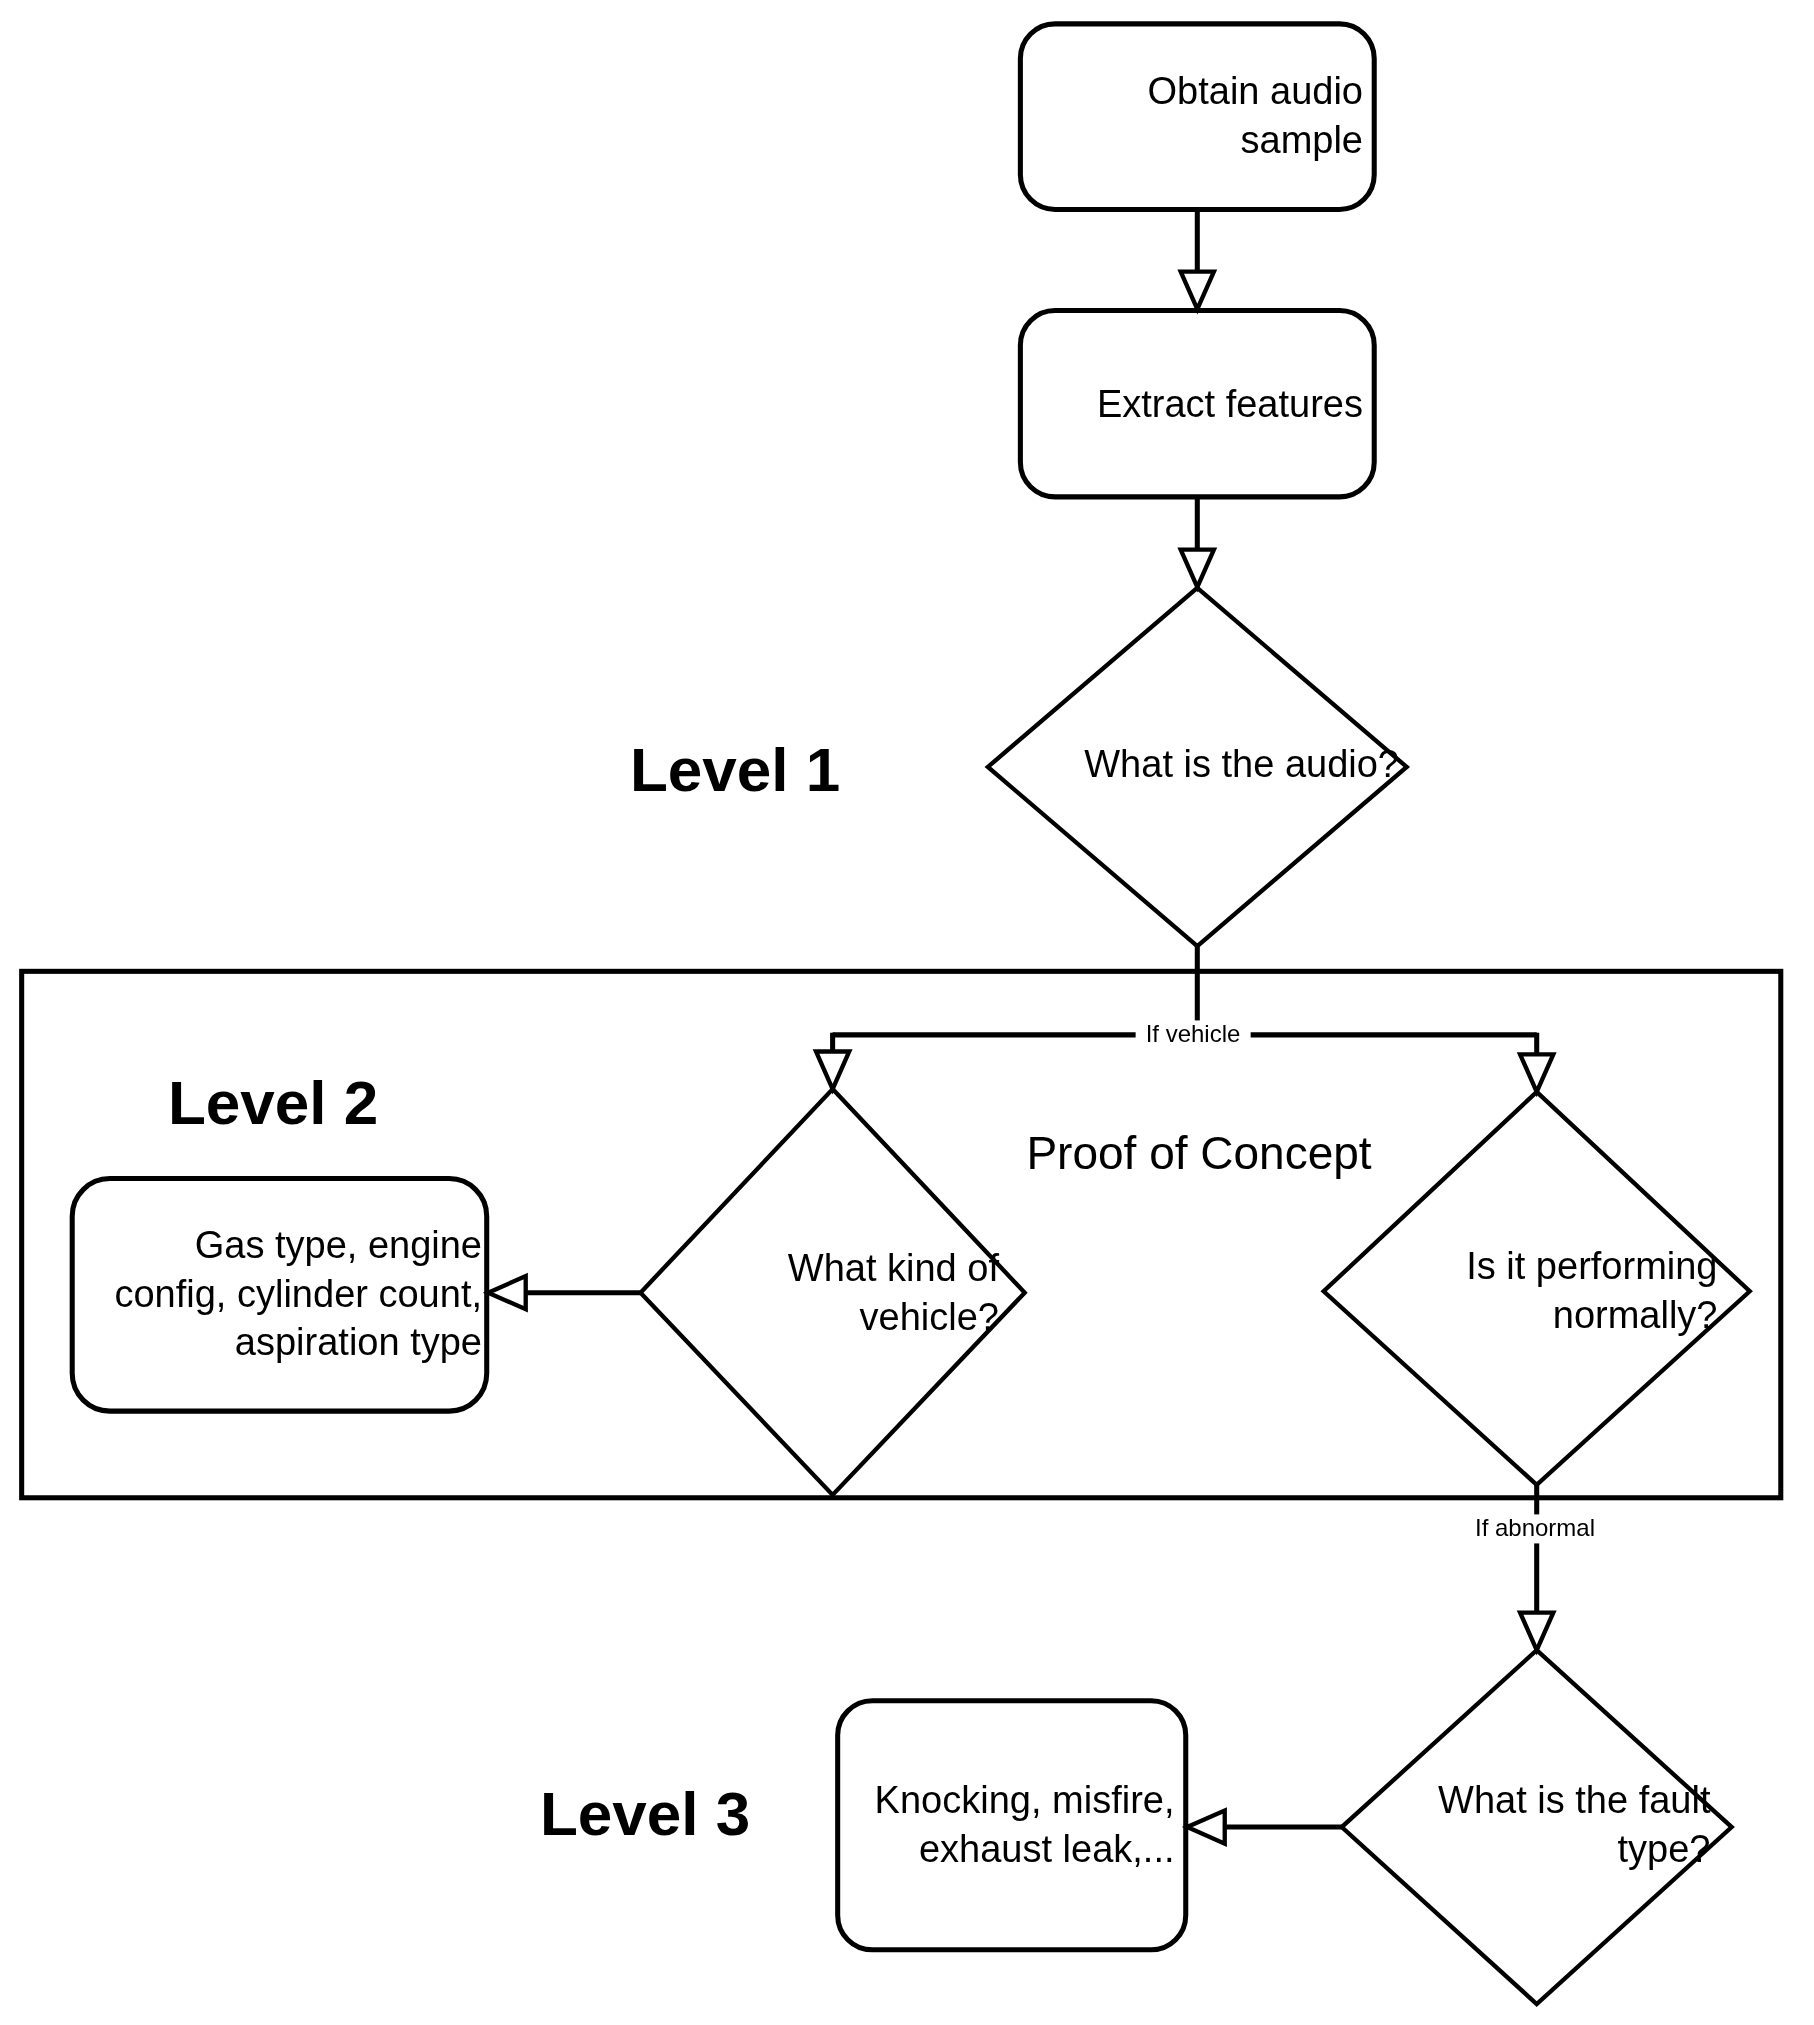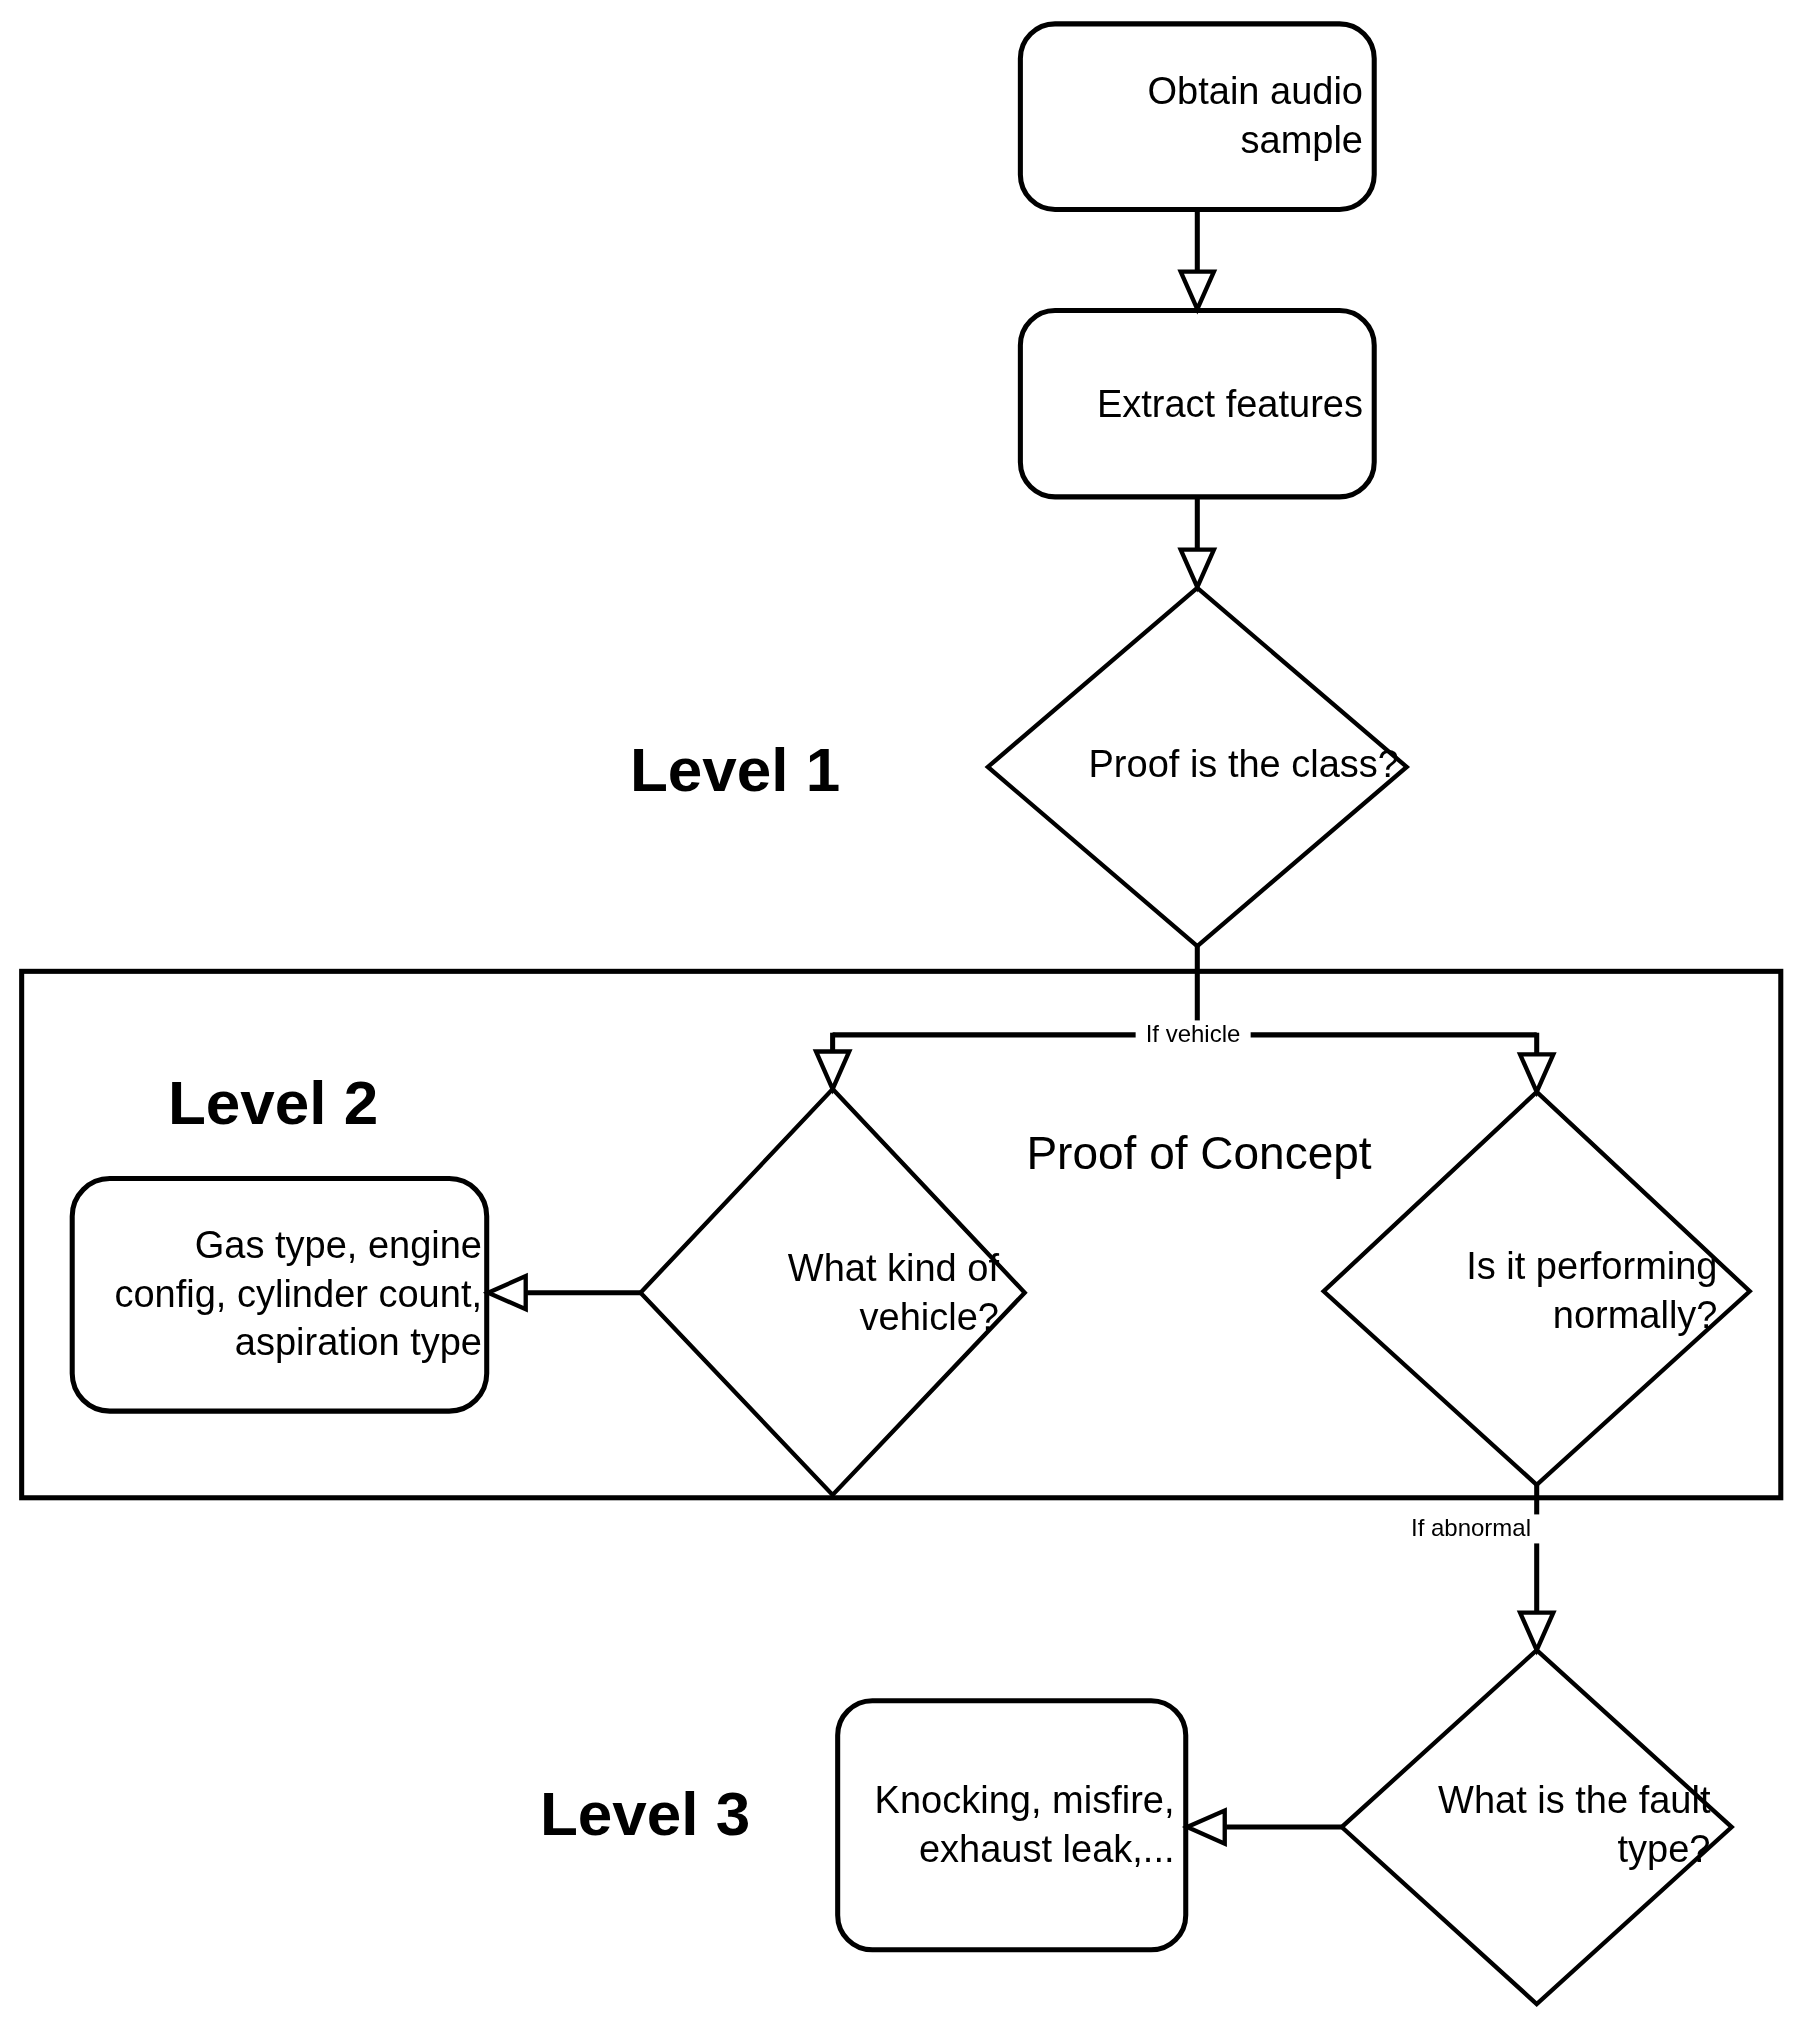--- a/index.html
+++ b/index.html
@@ -63,39 +63,39 @@
     <polygon points="1644,2530 1696,2507 1696,2553" fill="#ffffff" stroke="#000000" stroke-width="6"></polygon>
   </svg>
 
   <div class="lbl" style="left:1197px;top:116px;width:332px;">Obtain audio
 sample</div>
 
   <div class="lbl" style="left:1197px;top:404px;width:332px;">Extract features</div>
 
   <div class="lbl level" style="left:735px;top:770px;">Level 1</div>
 
-  <div class="lbl" style="left:1197px;top:764px;width:404px;">Proof is the class?</div>
+  <div class="lbl" style="left:1197px;top:764px;width:404px;">What is the audio?</div>
 
   <div class="lbl edge" style="left:1193px;top:1035px;">If vehicle</div>
 
   <div class="lbl level" style="left:273px;top:1103px;">Level 2</div>
 
   <div class="lbl poc" style="left:1199px;top:1153px;">Proof of Concept</div>
 
   <div class="lbl" style="left:833px;top:1293px;width:332px;">What kind of
 vehicle?</div>
 
   <div class="lbl" style="left:1537px;top:1291px;width:361px;">Is it performing
 normally?</div>
 
   <div class="lbl" style="left:280px;top:1294px;width:404px;">Gas type, engine
 config, cylinder count,
 aspiration type</div>
 
-  <div class="lbl edge" style="left:1471px;top:1529px;">If abnormal</div>
+  <div class="lbl edge" style="left:1535px;top:1529px;">If abnormal</div>
 
   <div class="lbl" style="left:1537px;top:1825px;width:347px;">What is the fault
 type?</div>
 
   <div class="lbl" style="left:1012px;top:1825px;width:325px;">Knocking, misfire,
 exhaust leak,...</div>
 
   <div class="lbl level" style="left:645px;top:1814px;">Level 3</div>
 
 </div>

